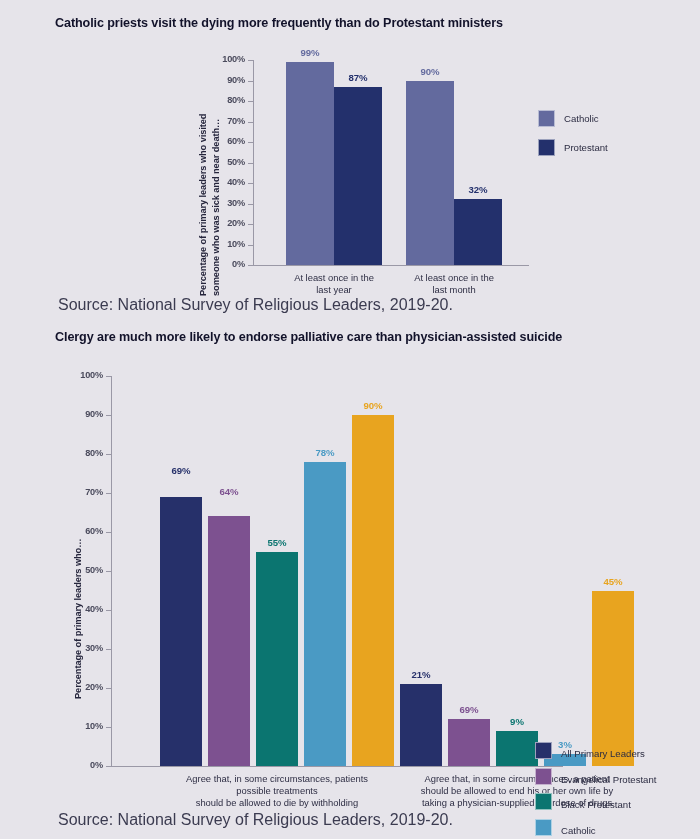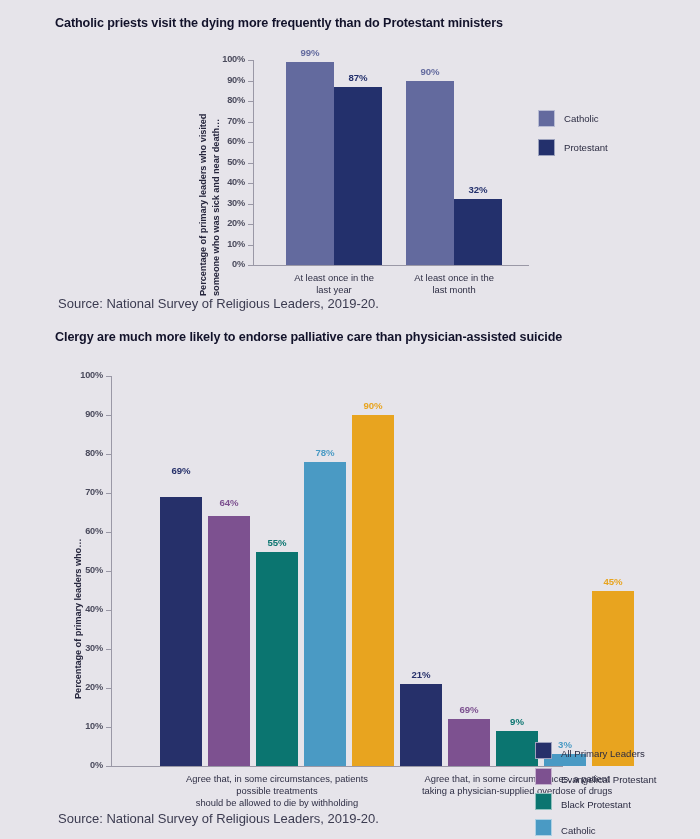--- a/index.html
+++ b/index.html
@@ -11,21 +11,21 @@
     overflow:hidden;
     position:relative;
   }
 
   
   .chart-title{
     font-size:12.6px;font-weight:bold;color:#12122a;
     letter-spacing:-0.1px;
   }
   .source{
-    font-size:13px;color:#3b3b50;font-weight:normal;
+    font-size:16px;color:#3b3b50;font-weight:normal;
   }
 
   
   .chart{position:relative;}
   .plot{position:absolute;}
   .axis-line{position:absolute;background:#9a98a6;}
   .tick{position:absolute;background:#9a98a6;height:1px;width:5px;}
   .ytick-label{
     position:absolute;font-size:9.2px;color:#4a4a5c;
     text-align:right;white-space:nowrap;font-weight:bold;
@@ -169,21 +169,21 @@
       <div class="ytick-label" style="left: 64px; top: 316px; width: 39px;">20%</div>
       <div class="tick" style="left: 106px; top: 361px;"></div>
       <div class="ytick-label" style="left: 64px; top: 355px; width: 39px;">10%</div>
       <div class="tick" style="left: 106px; top: 400px;"></div>
       <div class="ytick-label" style="left: 64px; top: 394px; width: 39px;">0%</div>
     </div>
   <div id="c2-plot" class="plot" style="left: 112px; top: 10px; width: 430px; height: 390px;">
       <div class="bar" style="left: 48px; width: 42px; height: 269.1px; background: rgb(38, 48, 106);"></div>
       <div class="bar-value" style="left: 36px; width: 66px; top: 89px; color: rgb(38, 48, 106);">69%</div>
       <div class="bar" style="left: 96px; width: 42px; height: 249.6px; background: rgb(125, 81, 144);"></div>
-      <div class="bar-value" style="left: 84px; width: 66px; top: 121px; color: rgb(125, 81, 144);">64%</div>
+      <div class="bar-value" style="left: 84px; width: 66px; top: 110px; color: rgb(125, 81, 144);">64%</div>
       <div class="bar" style="left: 144px; width: 42px; height: 214.5px; background: rgb(11, 117, 112);"></div>
       <div class="bar-value" style="left: 132px; width: 66px; top: 160.5px; color: rgb(11, 117, 112);">55%</div>
       <div class="bar" style="left: 192px; width: 42px; height: 304.2px; background: rgb(74, 154, 196);"></div>
       <div class="bar-value" style="left: 180px; width: 66px; top: 70.8px; color: rgb(74, 154, 196);">78%</div>
       <div class="bar" style="left: 240px; width: 42px; height: 351px; background: rgb(232, 164, 31);"></div>
       <div class="bar-value" style="left: 228px; width: 66px; top: 24px; color: rgb(232, 164, 31);">90%</div>
       <div class="bar" style="left: 288px; width: 42px; height: 81.9px; background: rgb(38, 48, 106);"></div>
       <div class="bar-value" style="left: 276px; width: 66px; top: 293.1px; color: rgb(38, 48, 106);">21%</div>
       <div class="bar" style="left: 336px; width: 42px; height: 46.8px; background: rgb(125, 81, 144);"></div>
       <div class="bar-value" style="left: 324px; width: 66px; top: 328.2px; color: rgb(125, 81, 144);">69%</div>
@@ -195,20 +195,21 @@
       <div class="bar-value" style="left: 468px; width: 66px; top: 200px; color: rgb(232, 164, 31);">45%</div>
     </div>
   <div id="c2-cats">
       <div class="xcat" style="left: 152px; top: 407px; width: 250px;">
         <div>Agree that, in some circumstances, patients</div>
         <div>possible treatments</div>
         <div>should be allowed to die by withholding</div>
       </div>
       <div class="xcat" style="left: 392px; top: 407px; width: 250px;">
         <div>Agree that, in some circumstances, a patient</div>
+        <div>should be allowed to end his or her own life by</div>
         <div>taking a physician-supplied overdose of drugs</div>
       </div>
     </div>
 
   <div class="legend" id="chart2-legend">
       <div class="legend-row">
         <span class="legend-swatch" style="background: rgb(38, 48, 106);"></span>
         <span class="legend-label">All Primary Leaders</span>
       </div>
       <div class="legend-row">

